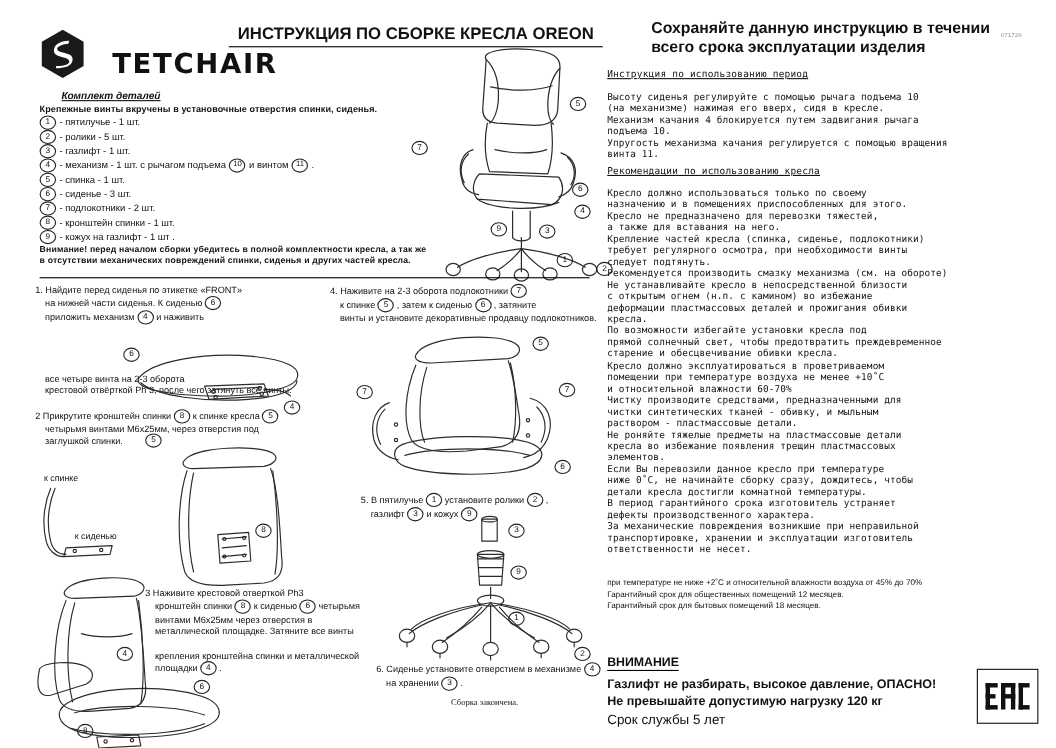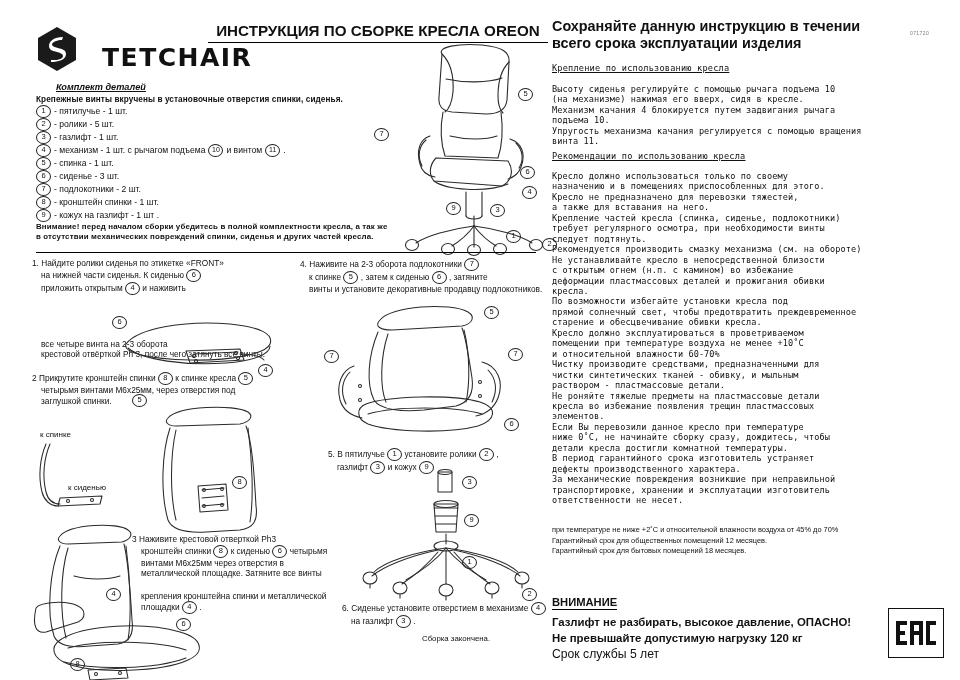--- a/index.html
+++ b/index.html
@@ -96,31 +96,32 @@
   .step {
     font-size: 8.3px;
     line-height: 10.6px;
   }
   #step1 { left: 32px;  top: 258px; width: 270px; }
   #step2 { left: 32px;  top: 372px; width: 250px; }
   #step3 { left: 132px; top: 534px; width: 215px; }
   #step4 { left: 300px; top: 258px; width: 250px; }
   #step5 { left: 328px; top: 448px; width: 200px; }
   #step6 { left: 342px; top: 602px; width: 210px; }
-  #done-label { left: 422px; top: 634px; font-size: 7.8px; }
+  #done-label { left: 410px; top: 634px; font-size: 7.8px; font-family: Liberation Serif, serif; }
 
   #lbl-k-spinke { left: 40px; top: 430px; font-size: 8px; }
   #lbl-k-sidenyu { left: 68px; top: 483px; font-size: 8px; }
 
   
   #right-col { left: 552px; top: 18px; width: 398px; }
   #right-headline {
     font-size: 14.4px; font-weight: bold;
     line-height: 17px;
     font-family: "Liberation Sans", sans-serif;
+    margin-left: 40px;
   }
   #doc-code {
     position: absolute; left: 910px; top: 30px;
     font-size: 5px; color: #777;
     letter-spacing: .4px;
   }
   .mono-head {
     font-family: "DejaVu Sans Mono", monospace;
     font-size: 8.6px;
     text-decoration: underline;
@@ -283,27 +284,27 @@
   </div>
 
   <div class="abs" id="assembly-warning">
     <div>Внимание! перед началом сборки убедитесь в полной комплектности кресла, а так же</div>
     <div>в отсутствии механических повреждений спинки, сиденья и других частей кресла.</div>
   </div>
   <div class="abs" id="warning-rule"></div>
 
   <div class="abs step" id="step1">
     <div><span>1.</span>
-      <span>Найдите ролики сиденья по этикетке «FRONT»</span></div>
+      <span>Найдите перед сиденья по этикетке «FRONT»</span></div>
     <div style="padding-left:9px;">
       <span>на нижней части сиденья. К сиденью</span>
       <span class="cnum">6</span>
     </div>
     <div style="padding-left:9px;">
-      <span>приложить  открытым</span>
+      <span>приложить  механизм</span>
       <span class="cnum">4</span>
       <span>и наживить</span>
     </div>
     <div style="padding-left:9px;margin-top:44px;">все четыре винта на 2-3 оборота</div>
     <div style="padding-left:9px;">крестовой отвёрткой Ph 3, после чего затянуть все винты.</div>
   </div>
 
   <div class="fig" style="left:90px; top:318px;">
     <svg width="215" height="60" viewBox="0 0 215 60" fill="none" stroke="#2b2b2b" stroke-width="1.05" stroke-linejoin="round" stroke-linecap="round">
 
@@ -509,36 +510,36 @@
     <span class="lbl" style="left:100px; top:86px;"><span class="cnum">1</span></span>
     <span class="lbl" style="left:160px; top:118px;"><span class="cnum">2</span></span>
   </div>
 
   <div class="abs step" id="step6">
     <div><span>6.</span>
       <span>Сиденье установите отверстием в механизме</span>
       <span class="cnum">4</span>
     </div>
     <div style="padding-left:9px;">
-      <span>на газлифт</span>
+      <span>на хранении</span>
       <span class="cnum">3</span>
       <span>.</span>
     </div>
   </div>
 
   <div class="abs" id="done-label">Сборка закончена.</div>
 
   <div class="abs" id="right-col">
     <div id="right-headline">
       <div>Сохраняйте данную инструкцию в течении</div>
       <div>всего срока эксплуатации изделия</div>
     </div>
   </div>
 
-  <div class="mono-head" id="use-head">Крепление по использованию кресла</div>
+  <div class="mono-head" id="use-head">Инструкция по использованию период</div>
   <div class="mono-body" id="use-body">Высоту сиденья регулируйте с помощью рычага подъема 10
 (на механизме) нажимая его вверх, сидя в кресле.
 Механизм качания 4 блокируется путем задвигания рычага
 подъема 10.
 Упругость механизма качания регулируется с помощью вращения
 винта 11.</div>
 
   <div class="mono-head" id="rec-head">Рекомендации по использованию кресла</div>
   <div class="mono-body" id="rec-body">Кресло должно использоваться только по своему
 назначению и в помещениях приспособленных для этого.

